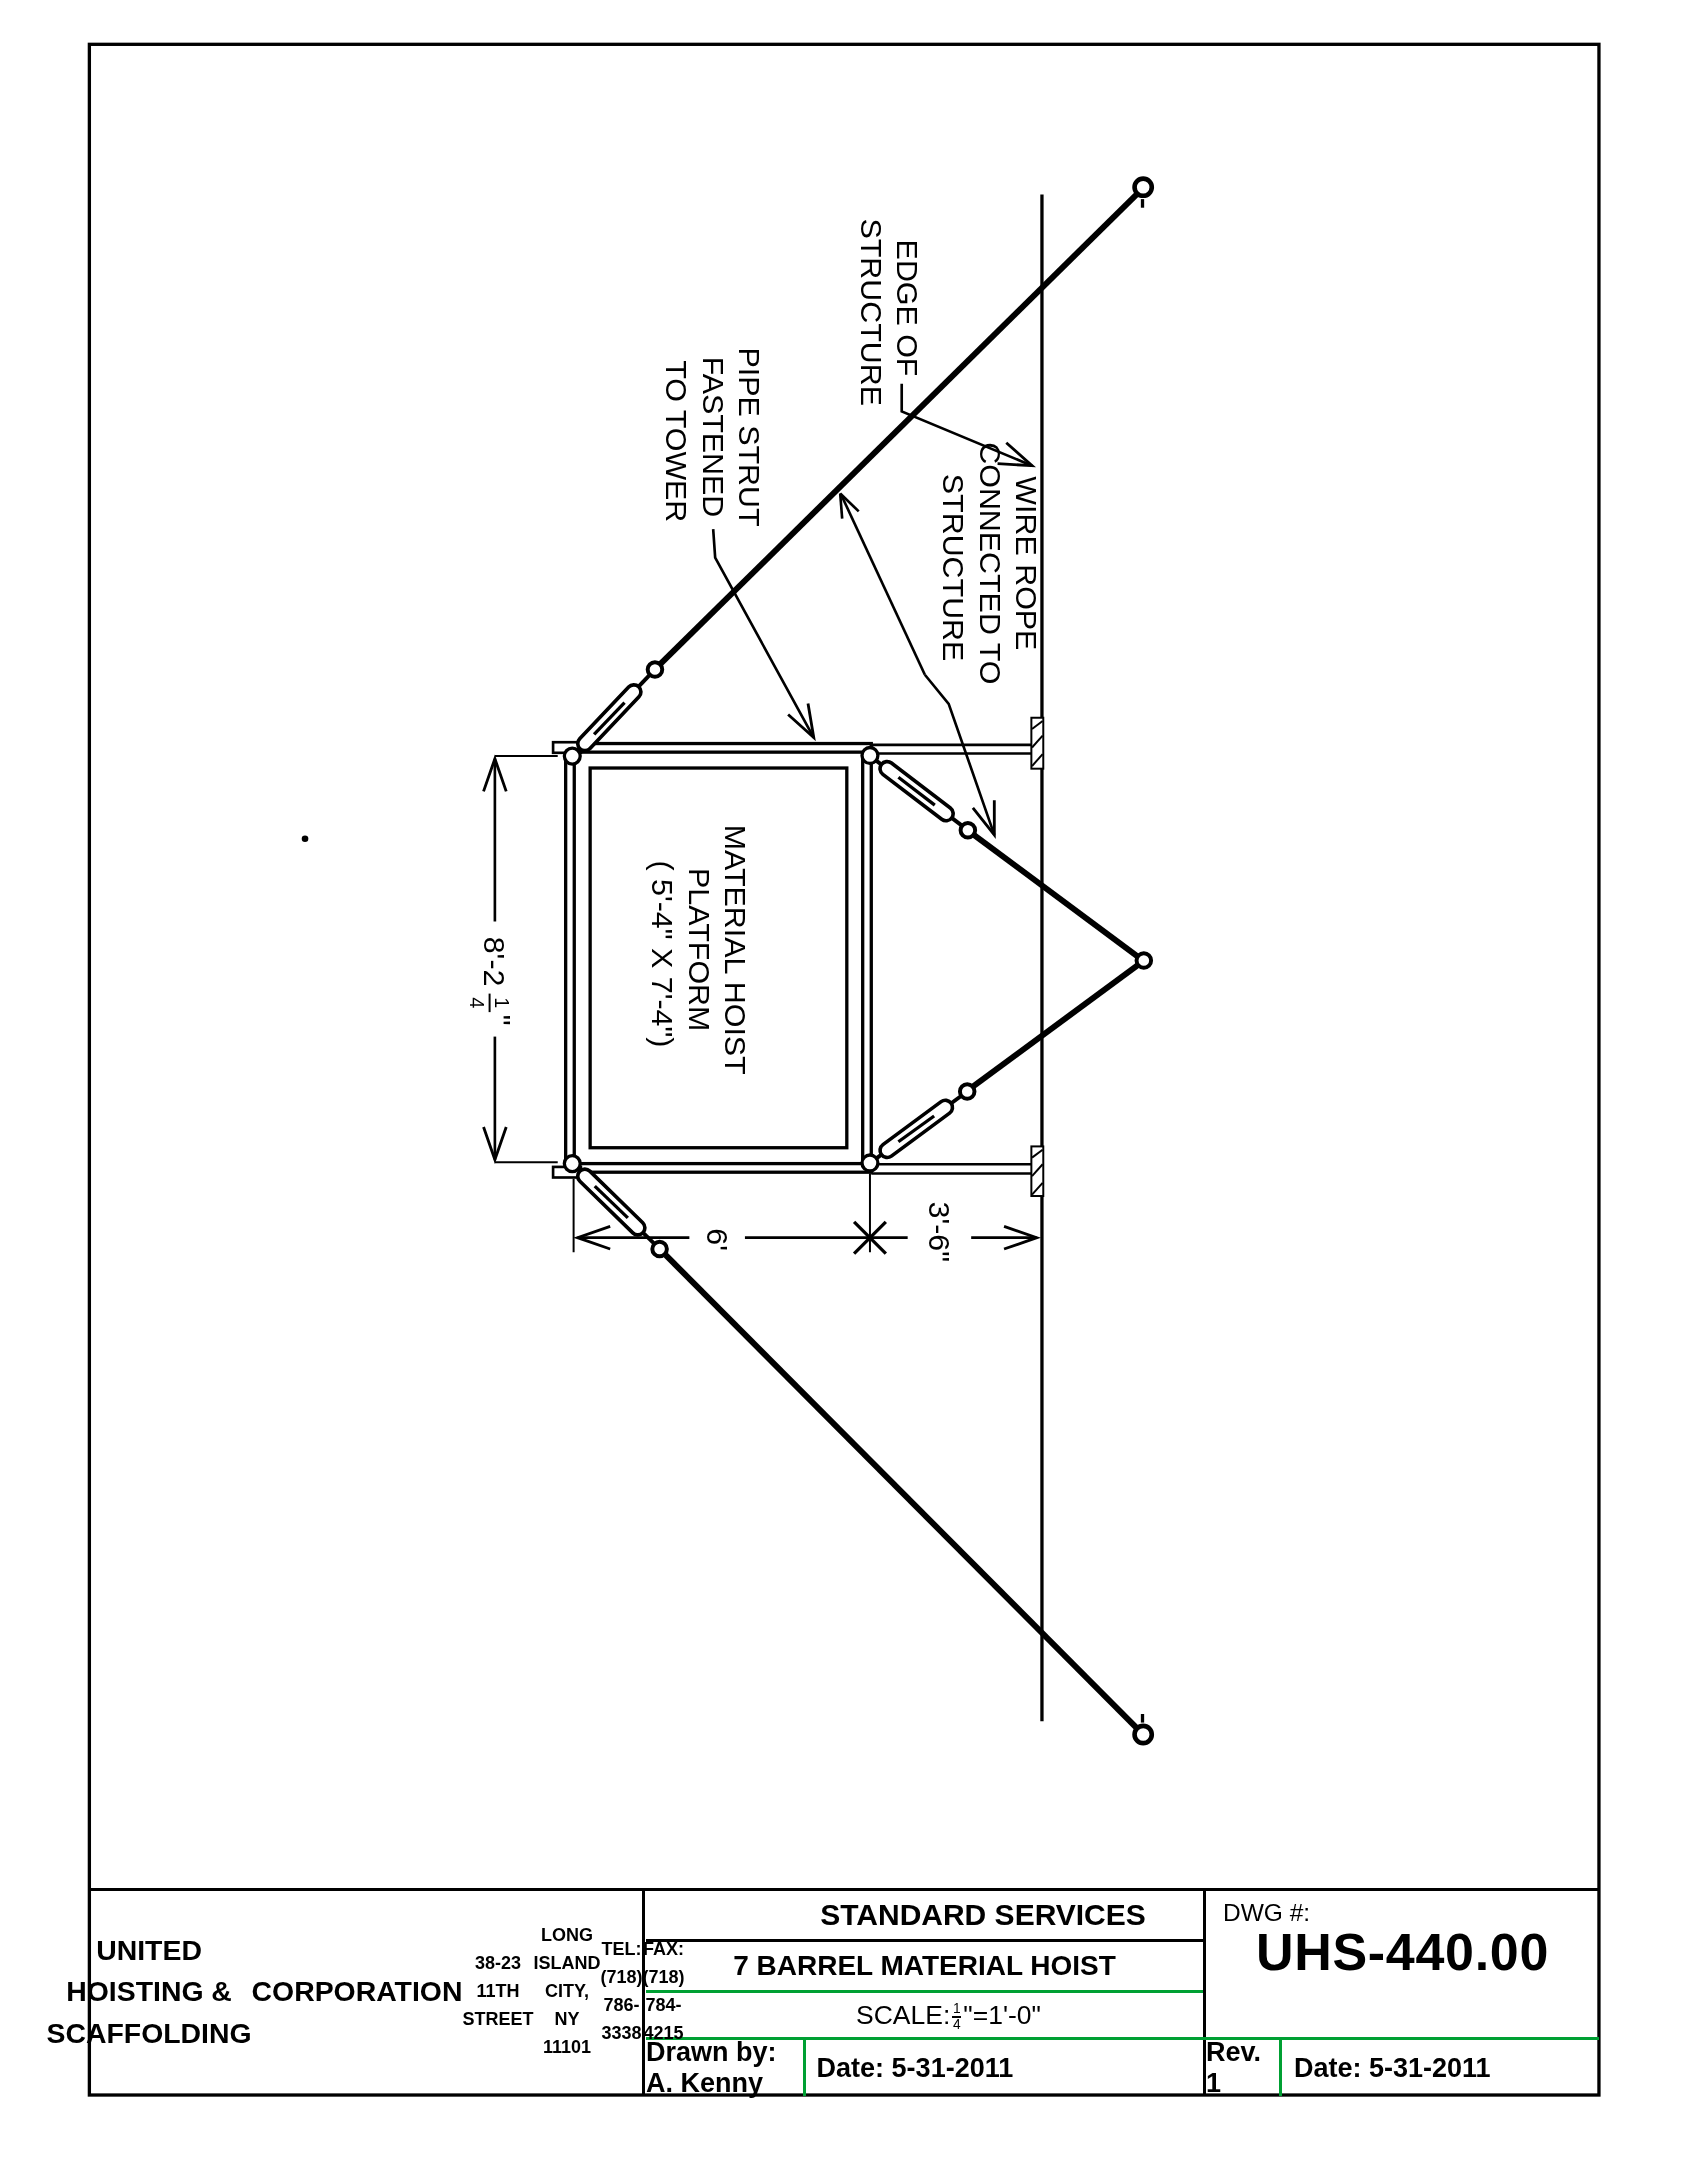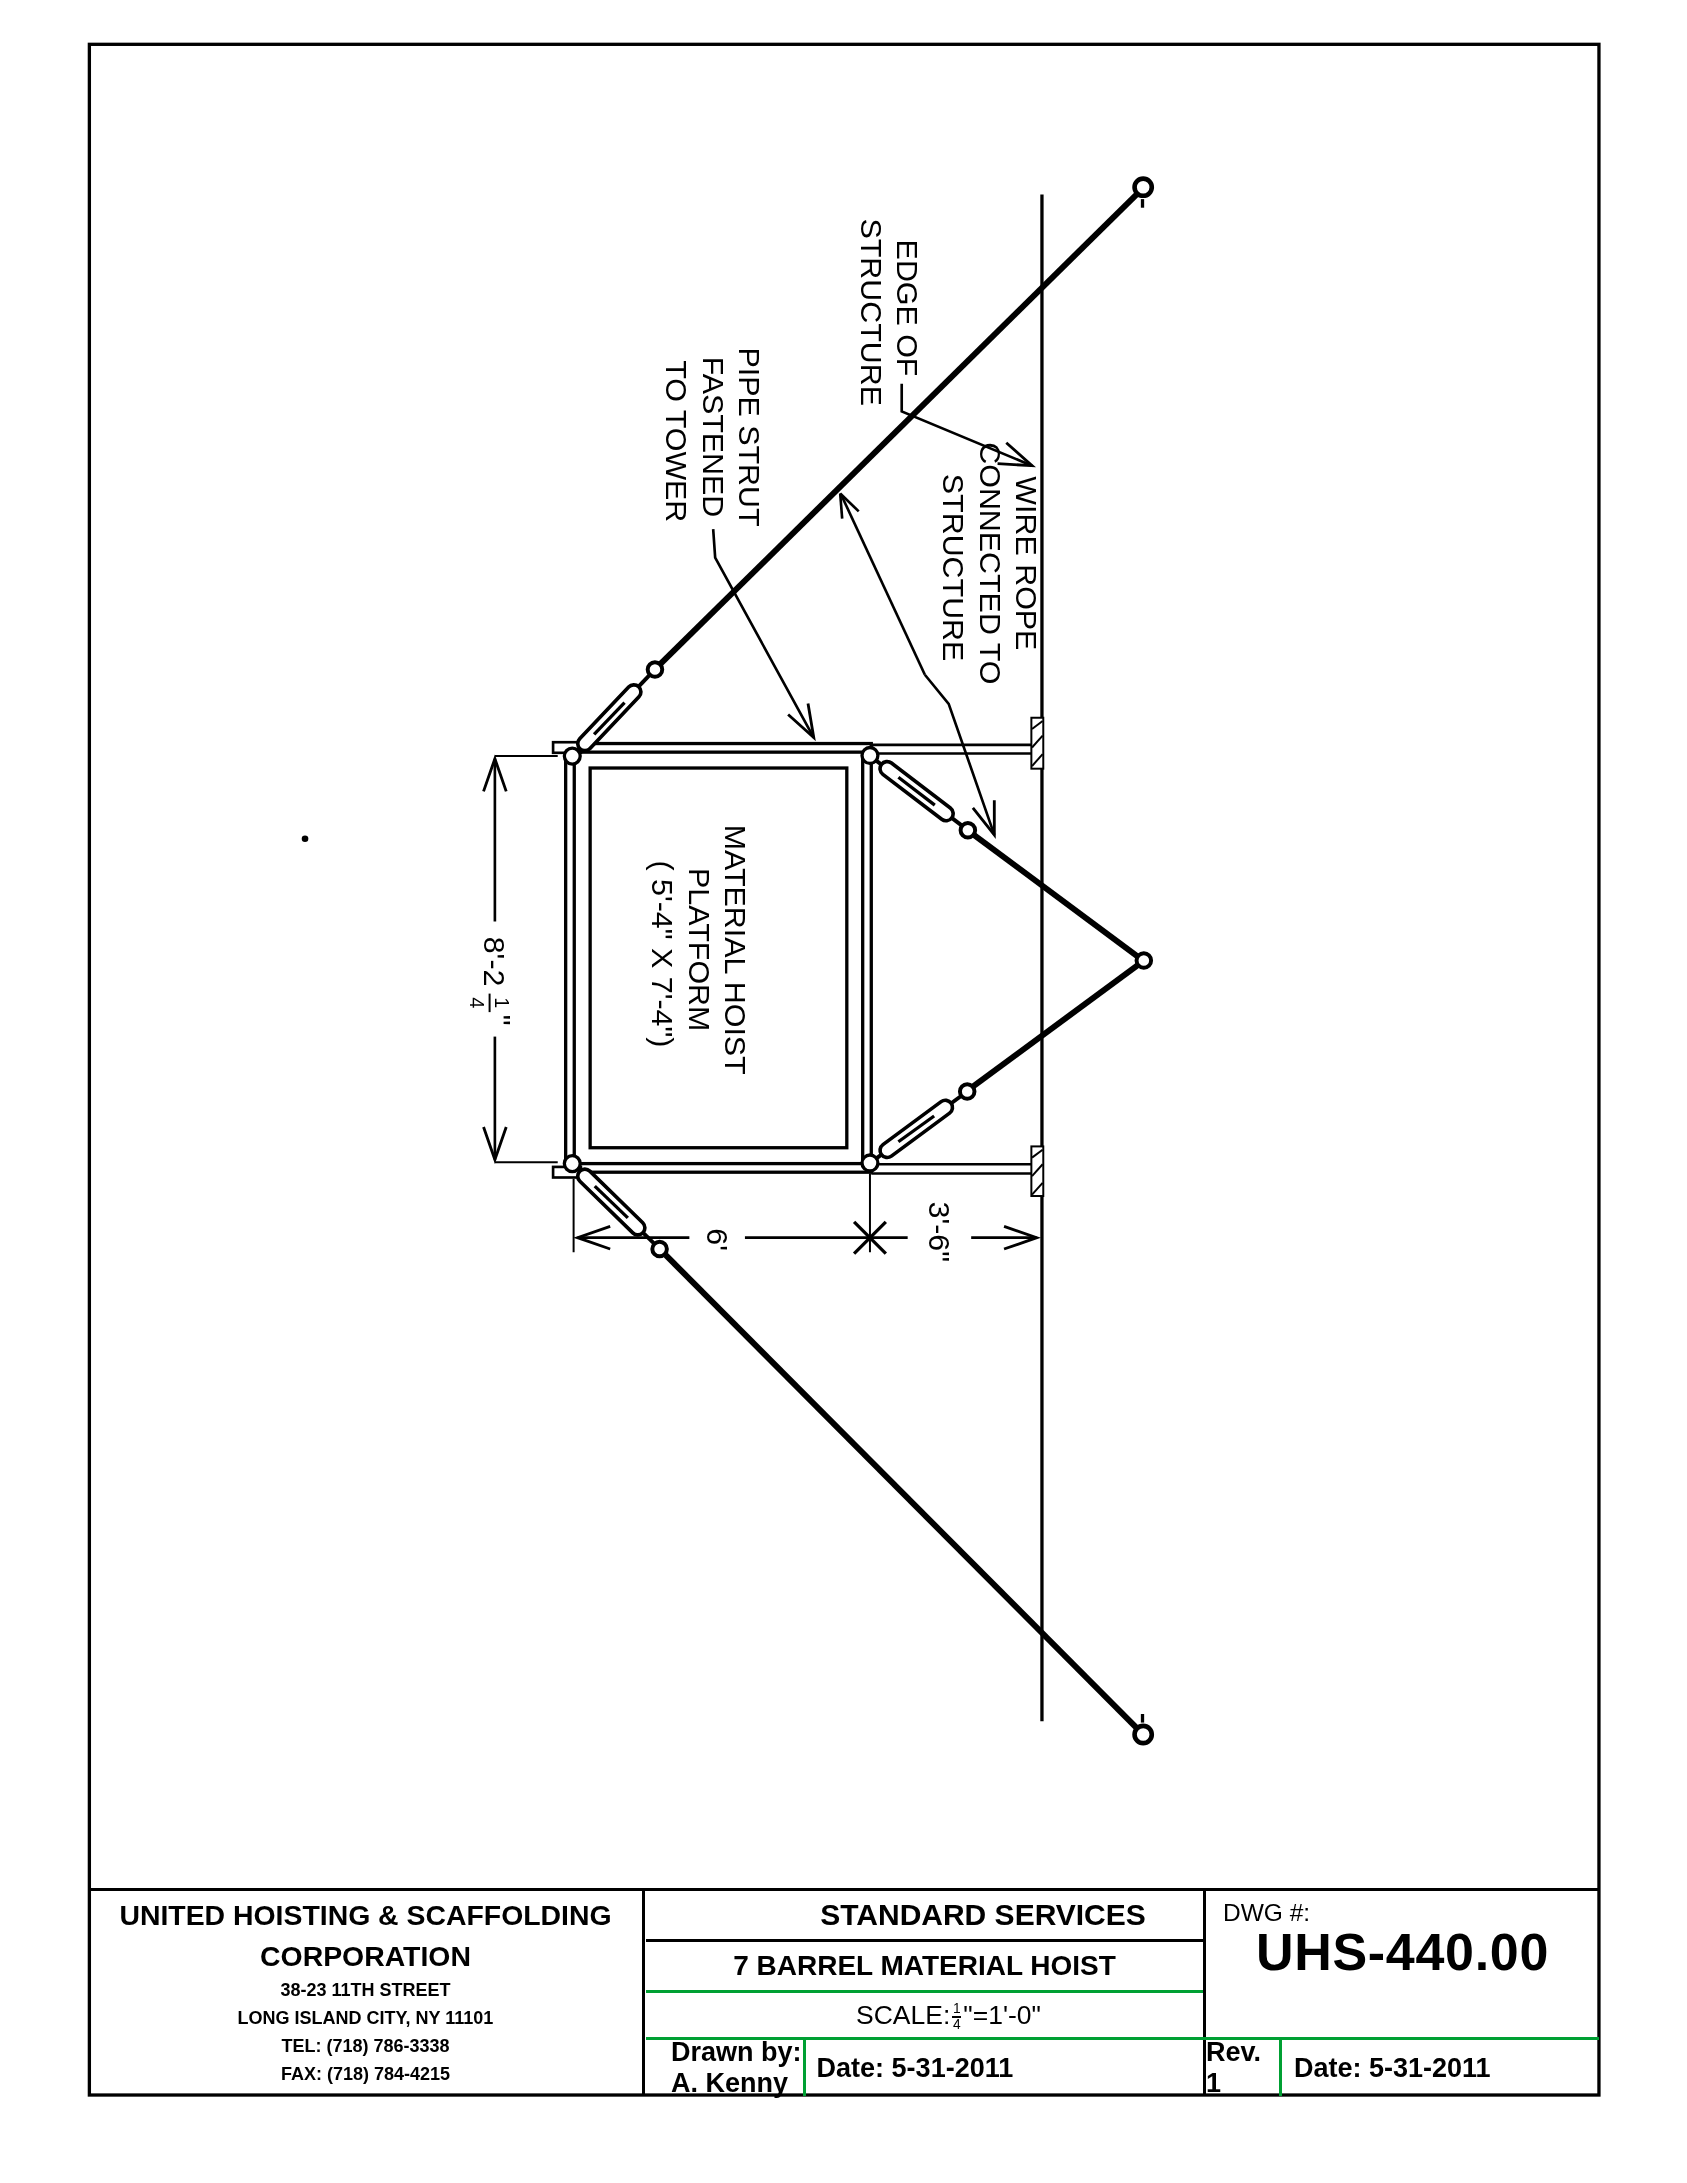--- a/index.html
+++ b/index.html
@@ -6,21 +6,21 @@
   #sheet{position:relative;width:1687px;height:2183px;background:#ffffff;
          font-family:"Liberation Sans", sans-serif;color:#000;}
   svg{position:absolute;left:0;top:0;}
   svg text{fill:#000;}
   .lbl{font:400 46px "Liberation Sans", sans-serif;letter-spacing:0px;}
   .dim{font:400 46px "Liberation Sans", sans-serif;}
   .dimfrac{font:400 30px "Liberation Sans", sans-serif;}
   .cell{position:absolute;display:flex;align-items:center;justify-content:center;}
   .tb-line{position:absolute;background:#000;}
   .tb-green{position:absolute;background:#00A033;}
-  .company{flex-direction:column;text-align:center;font-weight:bold;}
+  .company{text-align:center;font-weight:bold;}
   .company .nm{font-size:28.4px;line-height:1.45;}
   .company .ad{font-size:18px;line-height:1.55;}
   .svc1{font-size:30px;font-weight:bold;}
   .svc2{font-size:28px;font-weight:bold;}
   .scale{font-size:26.5px;font-weight:400;}
   .row4{font-size:27px;font-weight:bold;}
   .dwglab{font-size:24.5px;font-weight:400;justify-content:flex-start;}
   .dwgnum{font-size:52px;font-weight:bold;letter-spacing:0.7px;}
   .frac{display:inline-flex;flex-direction:column;align-items:center;
         font-size:0.52em;line-height:1.0;margin:0 2px;transform:translateY(2px);}
@@ -219,21 +219,21 @@
       <span>7 BARREL MATERIAL HOIST</span>
     </div>
     <div class="cell scale" style="left:646px;top:1993px;width:557px;height:44px;padding-left:24px;">
       <span>SCALE:</span>
       <span class="frac">
         <span class="num">1</span>
         <span class="den">4</span>
       </span>
       <span>"=1'-0"</span>
     </div>
-    <div class="cell row4" style="left:646px;top:2040px;width:157px;height:56px;margin-left:25px;">
+    <div class="cell row4" style="left:646px;top:2040px;width:157px;height:56px;">
       <span>Drawn by: A. Kenny</span>
     </div>
     <div class="cell row4 leftpad" style="left:806px;top:2040px;width:397px;height:56px;padding-left:10.6px;">
       <span>Date: 5-31-2011</span>
     </div>
 
     <div class="cell dwglab" style="left:1223px;top:1896px;width:265px;height:33px;">
       <span>DWG #:</span>
     </div>
     <div class="cell dwgnum" style="left:1206px;top:1912px;width:393px;height:79px;">

